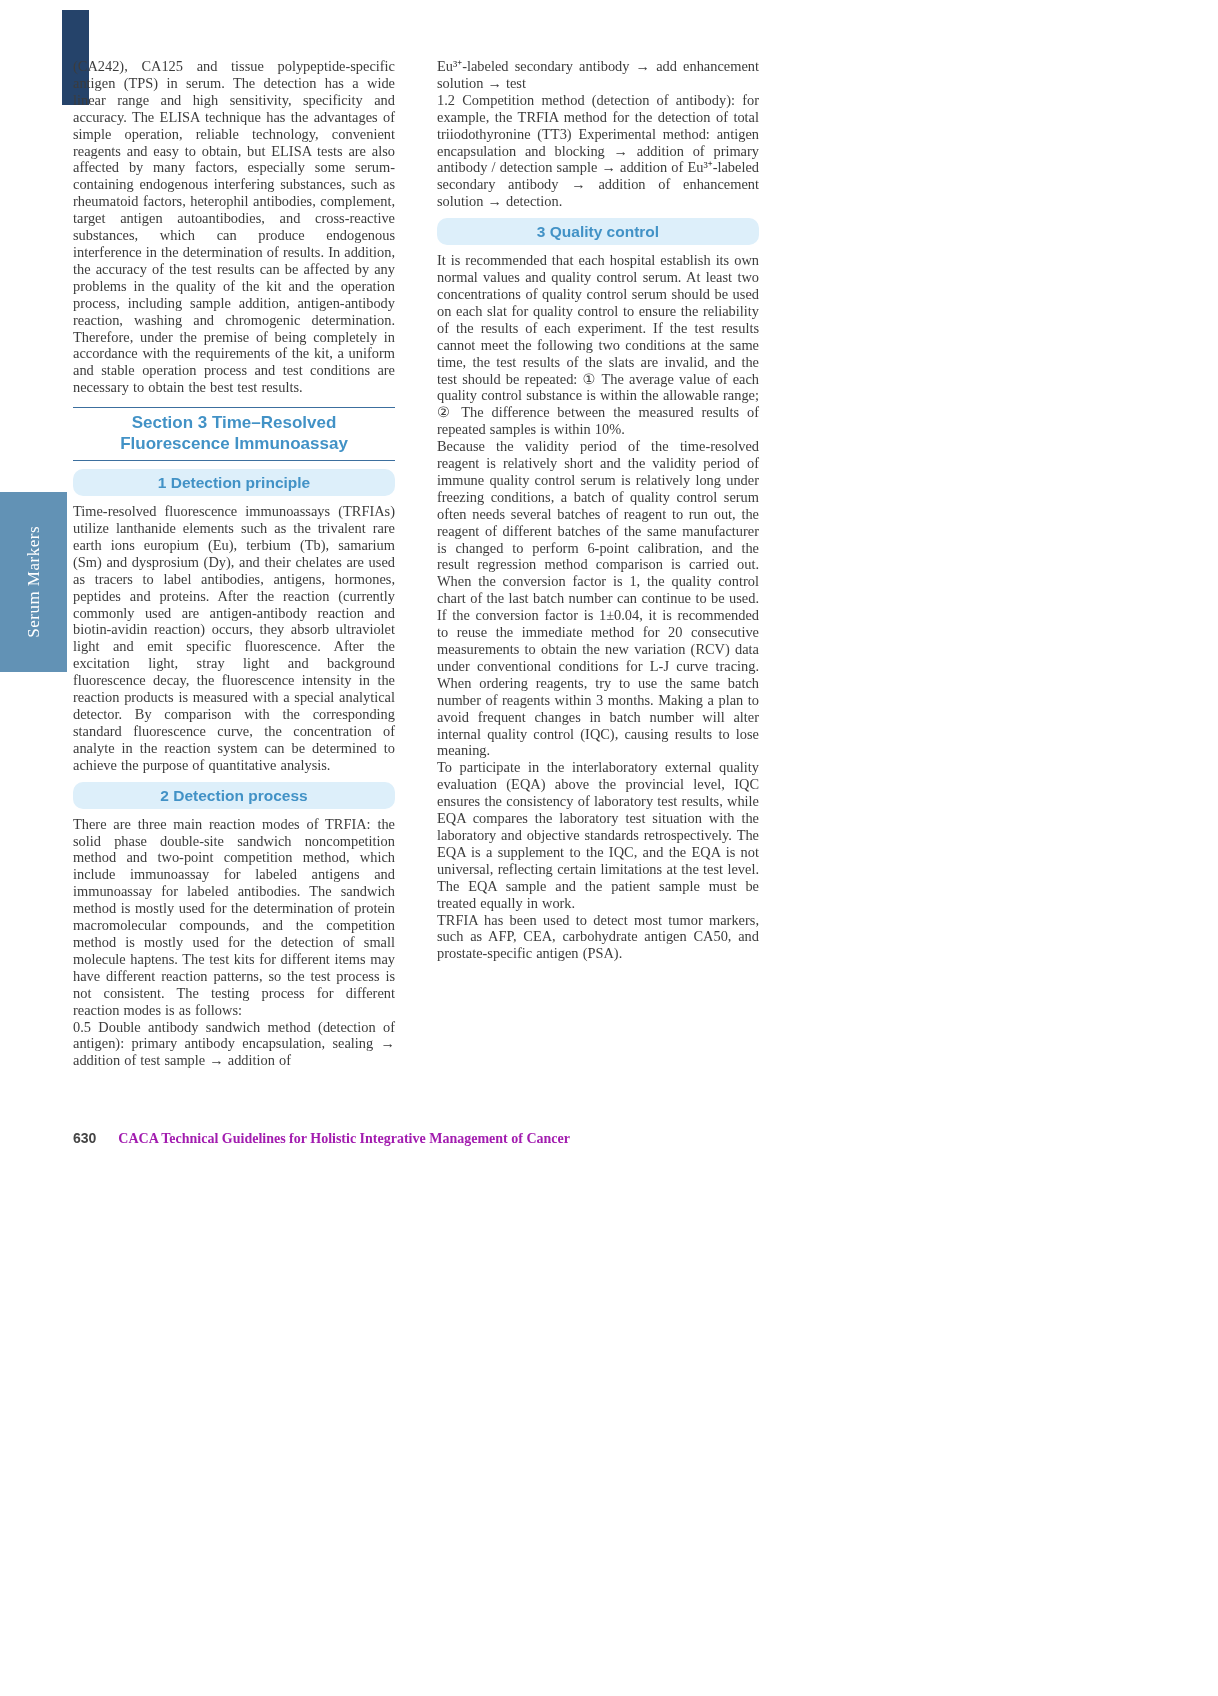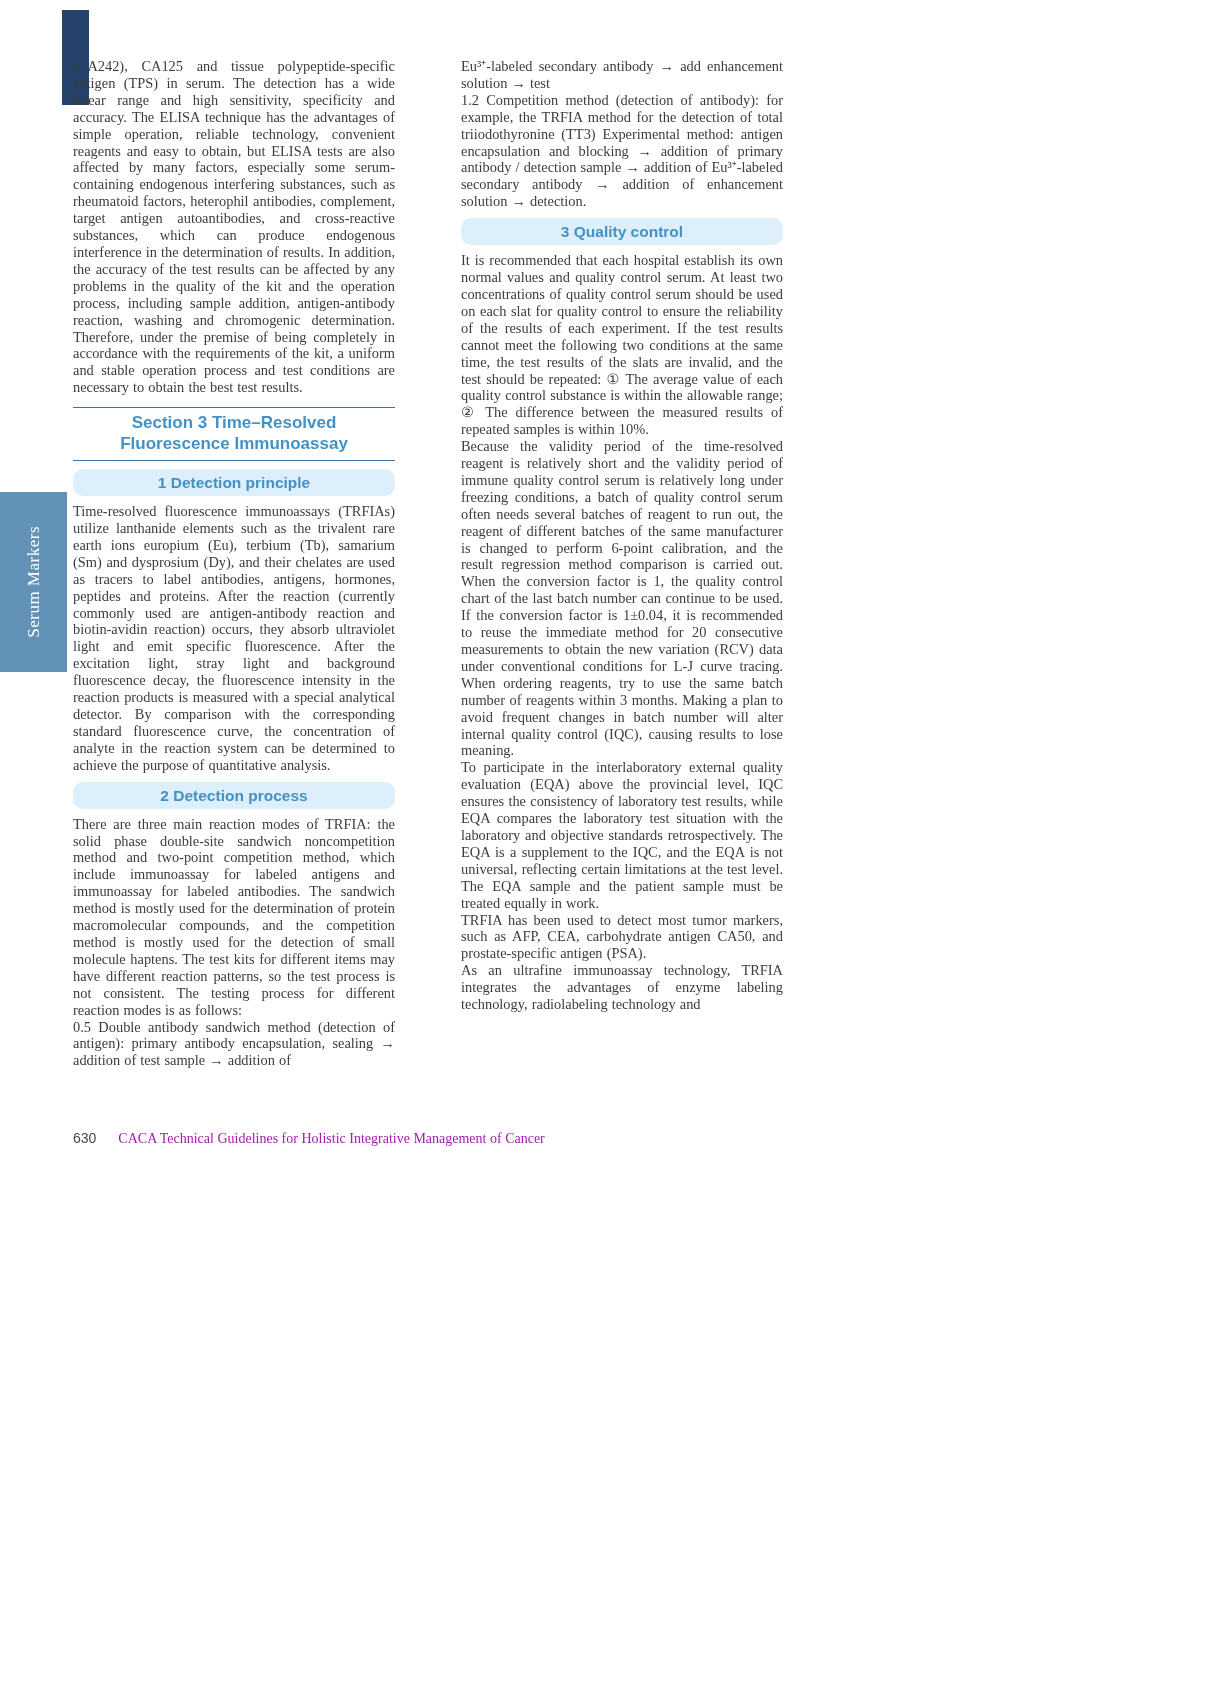--- a/index.html
+++ b/index.html
@@ -25,21 +25,21 @@
     background:var(--tabbg);
     display:flex;align-items:center;justify-content:center;
   }
   .serum-tab .tab-label{
     writing-mode:vertical-rl;transform:rotate(180deg);
     color:#ffffff;font-size:17px;letter-spacing:0.5px;
     font-family:"Liberation Serif",serif;white-space:nowrap;
   }
   .col{position:absolute;top:58px;width:322px;}
   .col-left{left:73px;}
-  .col-right{left:437px;margin-left:24px;}
+  .col-right{left:437px;}
   .body-para{
     margin:0;text-align:justify;
     font-size:14.4px;line-height:16.9px;
     word-spacing:0.5px;
   }
   .section-heading{
     margin:11px 0 8px 0;
     padding:5px 2px 6px 2px;
     border-top:1.5px solid var(--rule);
     border-bottom:1.5px solid var(--rule);
@@ -49,21 +49,21 @@
     color:var(--accent);
   }
   .sub-heading{
     margin:8px 0 7px 0;height:27px;line-height:27px;
     background:var(--headbg);text-align:center;
     font-family:"Liberation Sans",sans-serif;
     font-weight:bold;font-size:15.5px;color:var(--accent);border-radius:10px;
   }
   .footer{
     position:absolute;left:73px;top:1130px;width:690px;
-    display:flex;align-items:baseline;gap:22px;
+    display:flex;align-items:baseline;gap:22px;font-weight:bold;
   }
   .footer .page-num{
     font-family:"Liberation Sans",sans-serif;
     font-size:14px;color:#454545;
   }
   .footer .footer-title{
     font-family:"Liberation Serif",serif;
     font-size:14px;color:#a21caf;
   }
 </style>
@@ -86,19 +86,18 @@
     <p class="body-para">0.5 Double antibody sandwich method (detection of antigen): primary antibody encapsulation, sealing → addition of test sample → addition of</p>
   </div>
 <div class="col col-right" id="right-column">
     <p class="body-para">Eu³⁺-labeled secondary antibody → add enhancement solution → test</p>
     <p class="body-para">1.2 Competition method (detection of antibody): for example, the TRFIA method for the detection of total triiodothyronine (TT3) Experimental method: antigen encapsulation and blocking → addition of primary antibody / detection sample → addition of Eu³⁺-labeled secondary antibody → addition of enhancement solution → detection.</p>
     <div class="sub-heading">3 Quality control</div>
     <p class="body-para">It is recommended that each hospital establish its own normal values and quality control serum. At least two concentrations of quality control serum should be used on each slat for quality control to ensure the reliability of the results of each experiment. If the test results cannot meet the following two conditions at the same time, the test results of the slats are invalid, and the test should be repeated: ① The average value of each quality control substance is within the allowable range; ② The difference between the measured results of repeated samples is within 10%.</p>
     <p class="body-para">Because the validity period of the time-resolved reagent is relatively short and the validity period of immune quality control serum is relatively long under freezing conditions, a batch of quality control serum often needs several batches of reagent to run out, the reagent of different batches of the same manufacturer is changed to perform 6-point calibration, and the result regression method comparison is carried out. When the conversion factor is 1, the quality control chart of the last batch number can continue to be used. If the conversion factor is 1±0.04, it is recommended to reuse the immediate method for 20 consecutive measurements to obtain the new variation (RCV) data under conventional conditions for L-J curve tracing. When ordering reagents, try to use the same batch number of reagents within 3 months. Making a plan to avoid frequent changes in batch number will alter internal quality control (IQC), causing results to lose meaning.</p>
     <p class="body-para">To participate in the interlaboratory external quality evaluation (EQA) above the provincial level, IQC ensures the consistency of laboratory test results, while EQA compares the laboratory test situation with the laboratory and objective standards retrospectively. The EQA is a supplement to the IQC, and the EQA is not universal, reflecting certain limitations at the test level. The EQA sample and the patient sample must be treated equally in work.</p>
     <p class="body-para">TRFIA has been used to detect most tumor markers, such as AFP, CEA, carbohydrate antigen CA50, and prostate-specific antigen (PSA).</p>
-    <p class="body-para">As an ultrafine immunoassay technology, TRFIA integrates the advantages of enzyme labeling technology, radiolabeling technology and</p>
   </div>
 
 <div class="footer">
   <span class="page-num">630</span>
   <span class="footer-title">CACA Technical Guidelines for Holistic Integrative Management of Cancer</span>
 </div>
 
 </body></html>

